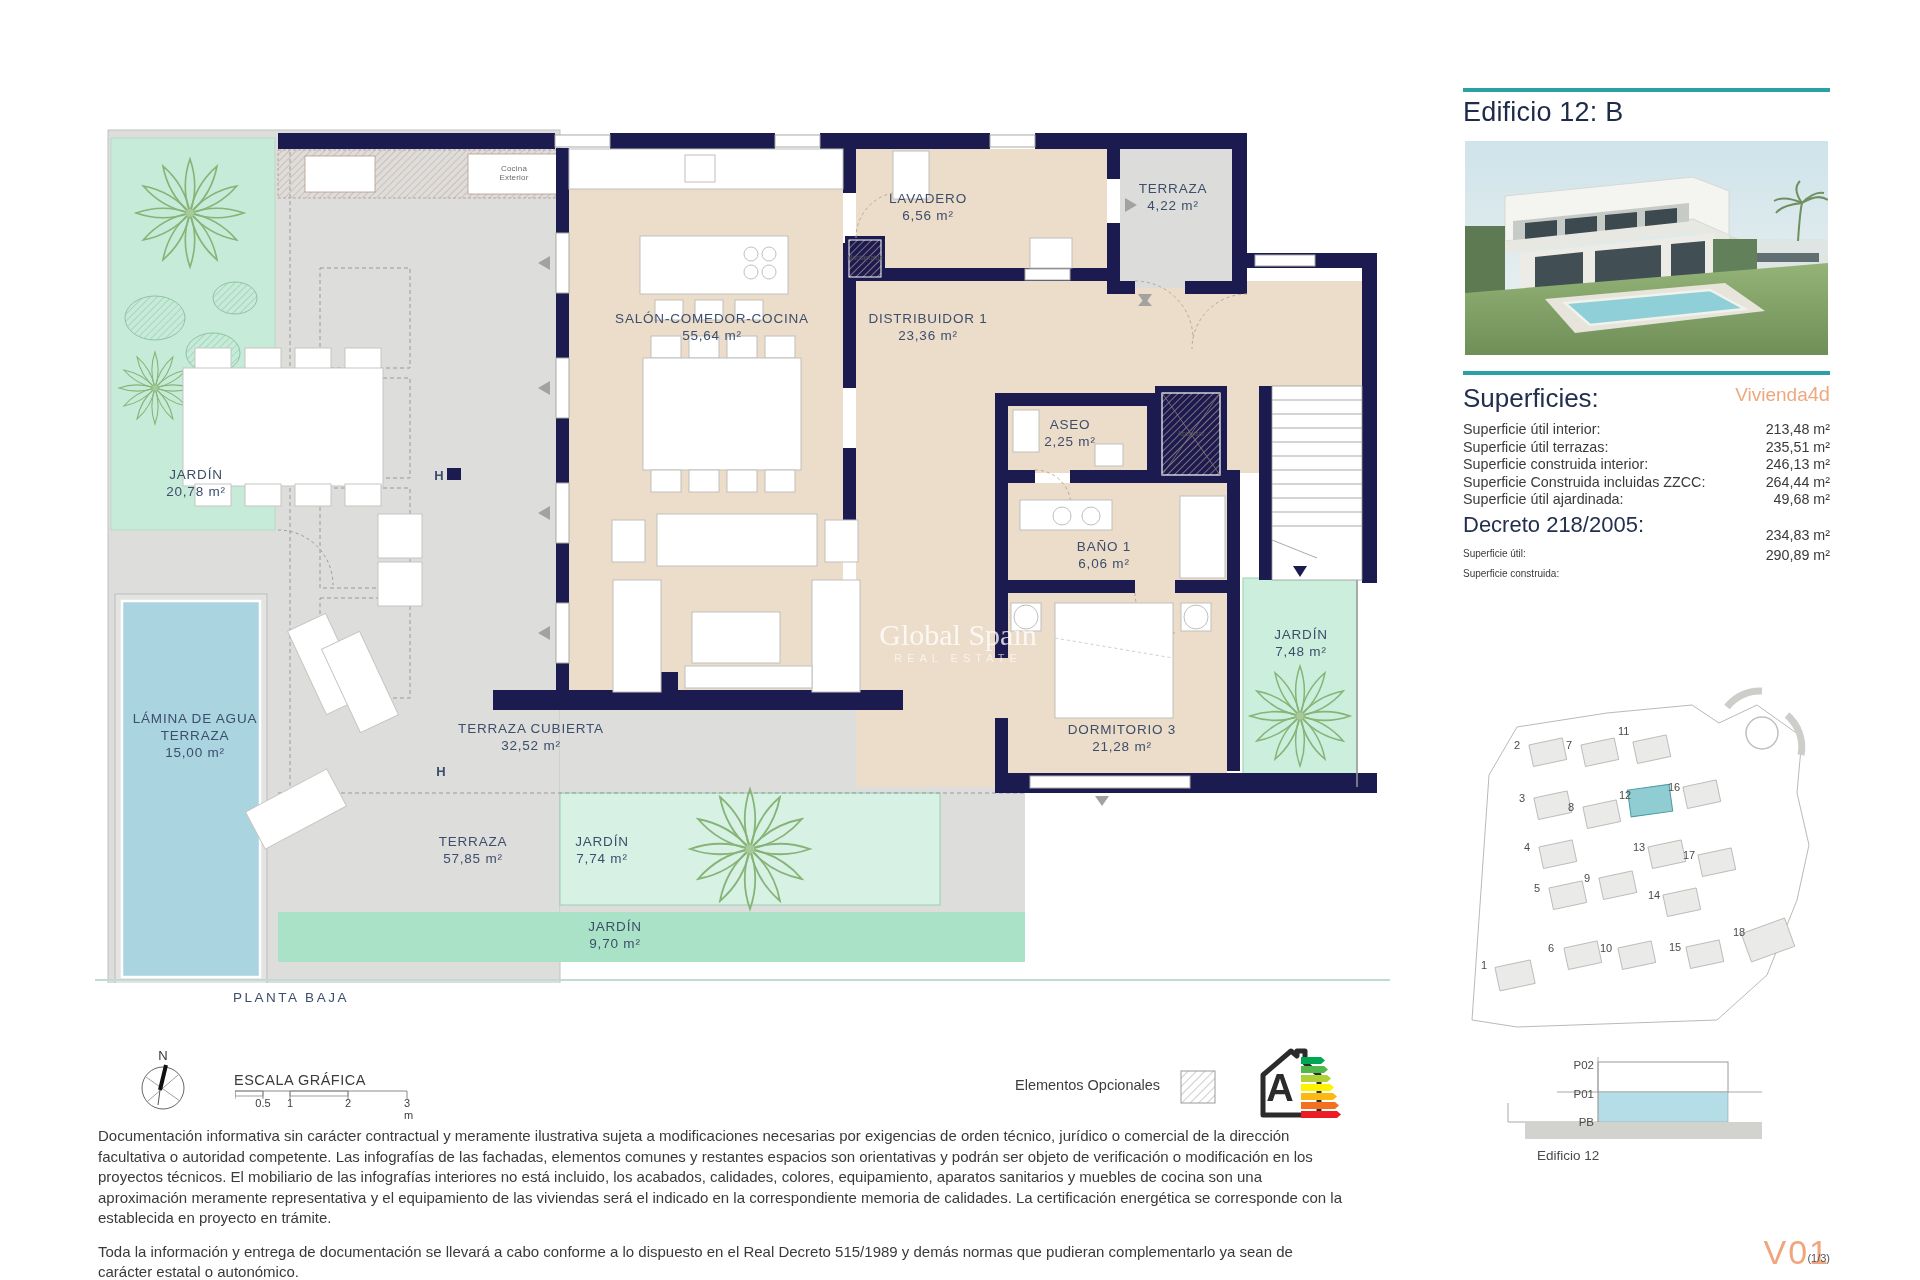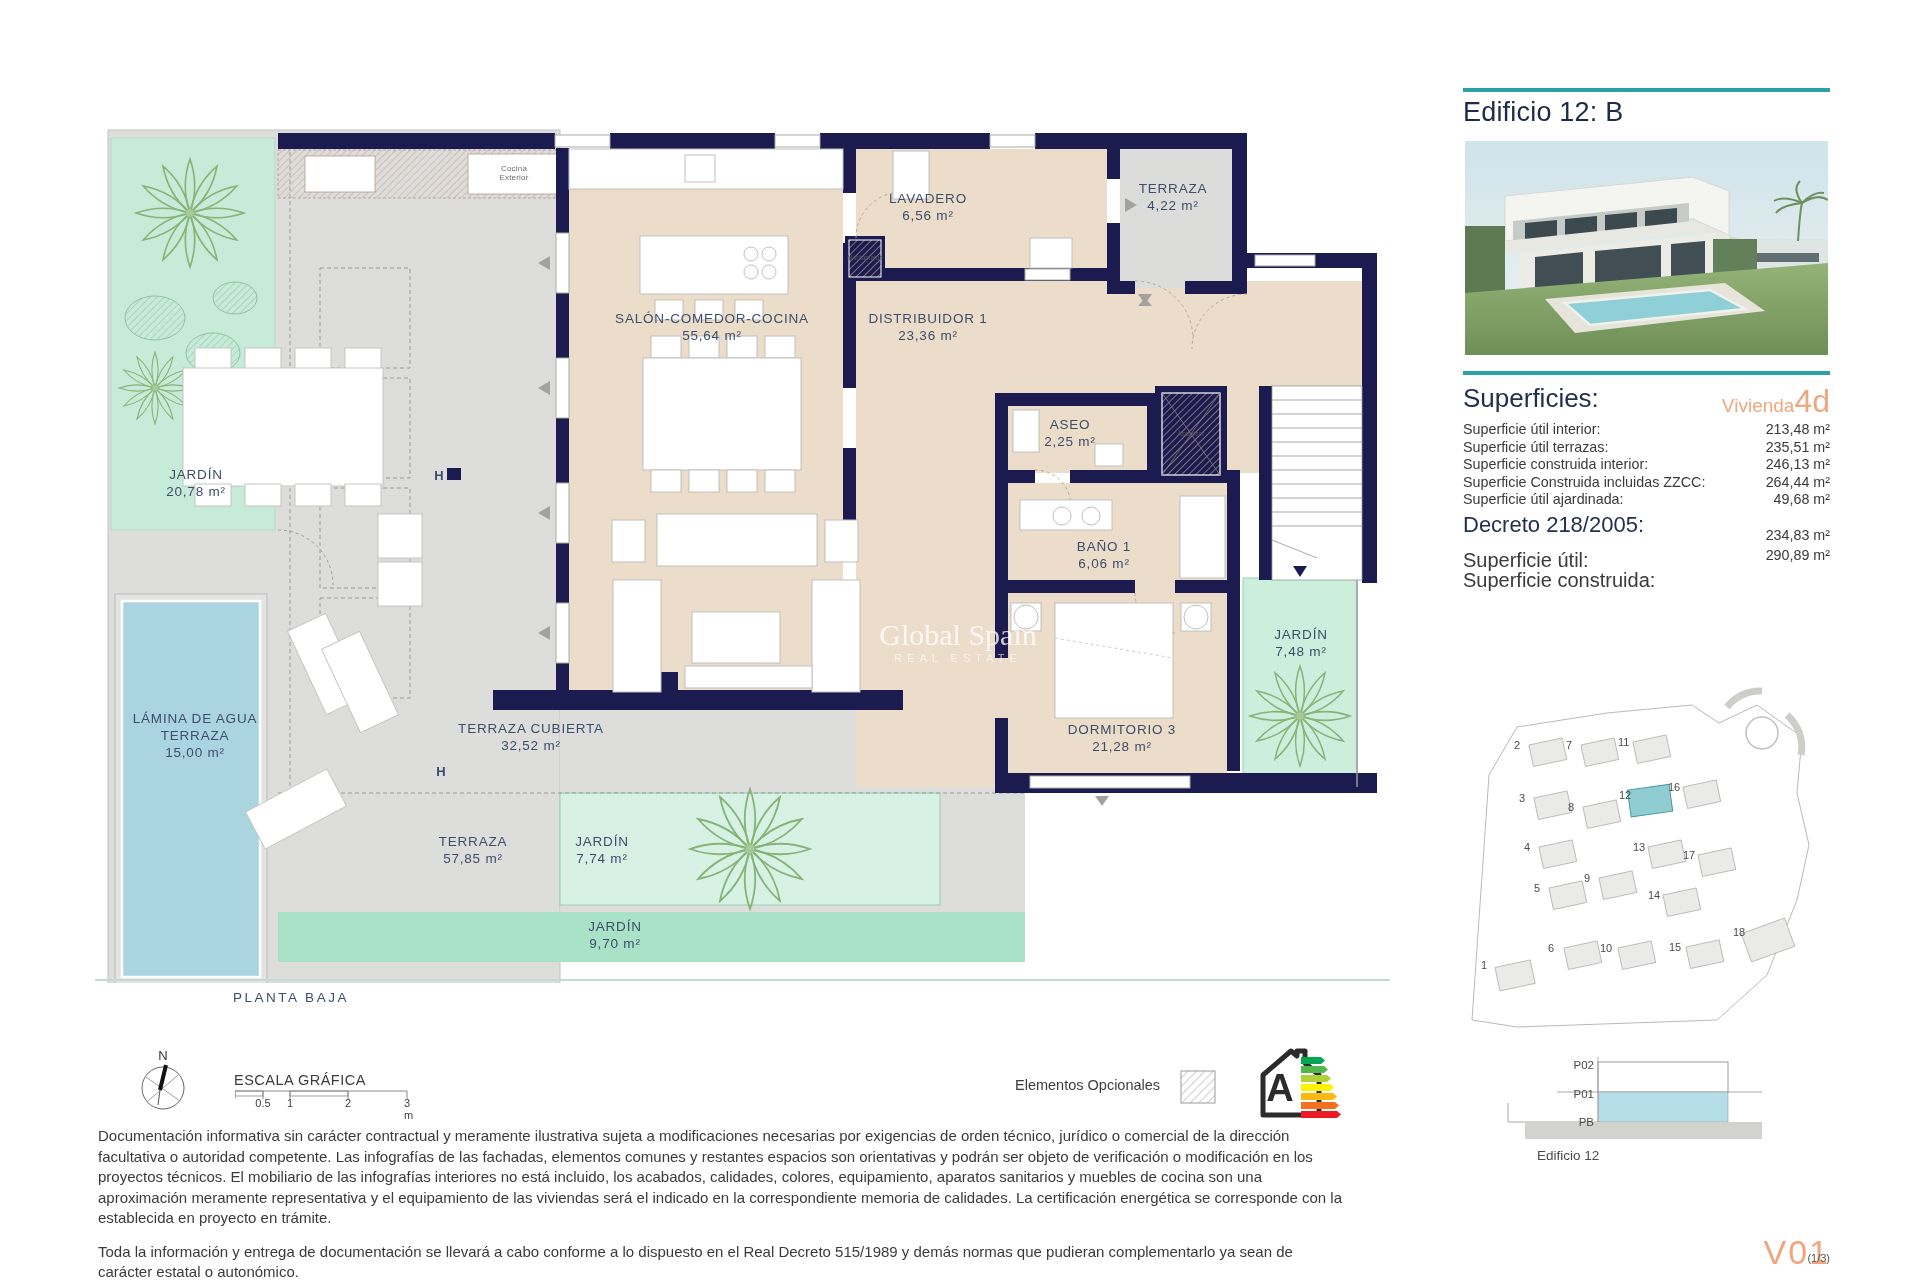--- a/index.html
+++ b/index.html
@@ -30,27 +30,27 @@
   .watermark .w1{font-family:"Liberation Serif",serif;font-size:30px;}
   .watermark .w2{font-size:11px;letter-spacing:5px;color:rgba(255,255,255,.66);}
 
   
   .rule{position:absolute;background:var(--teal);}
   .sb-title{position:absolute;left:1463px;top:97px;font-size:27px;color:#1d2b49;font-weight:500;letter-spacing:.2px;}
   .villa{position:absolute;left:1465px;top:141px;}
   .sup-title{position:absolute;left:1463px;top:383px;font-size:26px;color:#232f4e;font-weight:500;}
   .viv{position:absolute;left:1463px;top:383px;width:367px;text-align:right;color:var(--orange);}
   .viv .v1{font-size:19px;}
-  .viv .v2{font-size:32px;}
+  .viv .v2{font-size:20px;}
   .sup-rows{position:absolute;left:1463px;top:421px;width:367px;font-size:14.3px;color:var(--text_dark);}
   .sup-rows .row{display:flex;justify-content:space-between;line-height:17.5px;}
   .decreto{position:absolute;left:1463px;top:512px;width:367px;color:var(--text_dark);}
   .decreto h3{font-size:22px;color:#232f4e;font-weight:500;}
   .dec-vals{position:absolute;right:0;top:13px;text-align:right;font-size:14.3px;line-height:20px;}
-  .dec-labels{font-size:20px;line-height:20px;margin-top:12px;}
+  .dec-labels{font-size:10px;line-height:20px;margin-top:6px;}
   .sitemap{position:absolute;left:1457px;top:675px;width:385px;height:360px;}
   .sitemap span{position:absolute;font-size:11px;color:#4a4a48;}
   .section-box{position:absolute;left:1500px;top:1045px;width:290px;height:100px;}
   .section-box span{position:absolute;font-size:11.5px;color:#4a4a48;text-align:right;width:30px;}
   .section-caption{position:absolute;left:1537px;top:1148px;font-size:13.5px;color:#4a4a48;}
   .version{position:absolute;left:1650px;top:1193px;width:180px;text-align:right;font-size:34px;color:#f0a57d;letter-spacing:2px;margin-top:40px;}
   .page-num{position:absolute;left:1650px;top:1252px;width:180px;text-align:right;font-size:11px;color:#555;}
 
   
   .compass{position:absolute;left:138px;top:1048px;width:50px;text-align:center;}
@@ -541,21 +541,21 @@
     <span style="left:24px;top:284px;">1</span>
     <span style="left:57px;top:64px;">2</span>
     <span style="left:62px;top:117px;">3</span>
     <span style="left:67px;top:166px;">4</span>
     <span style="left:77px;top:207px;">5</span>
     <span style="left:91px;top:267px;">6</span>
     <span style="left:109px;top:64px;">7</span>
     <span style="left:111px;top:126px;">8</span>
     <span style="left:127px;top:197px;">9</span>
     <span style="left:143px;top:267px;">10</span>
-    <span style="left:161px;top:61px;">11</span>
+    <span style="left:161px;top:50px;">11</span>
     <span style="left:162px;top:114px;">12</span>
     <span style="left:176px;top:166px;">13</span>
     <span style="left:191px;top:214px;">14</span>
     <span style="left:212px;top:266px;text-align:center;">15</span>
     <span style="left:211px;top:106px;">16</span>
     <span style="left:226px;top:174px;">17</span>
     <span style="left:276px;top:251px;">18</span>
   </div>
 
   <div class="section-box">

